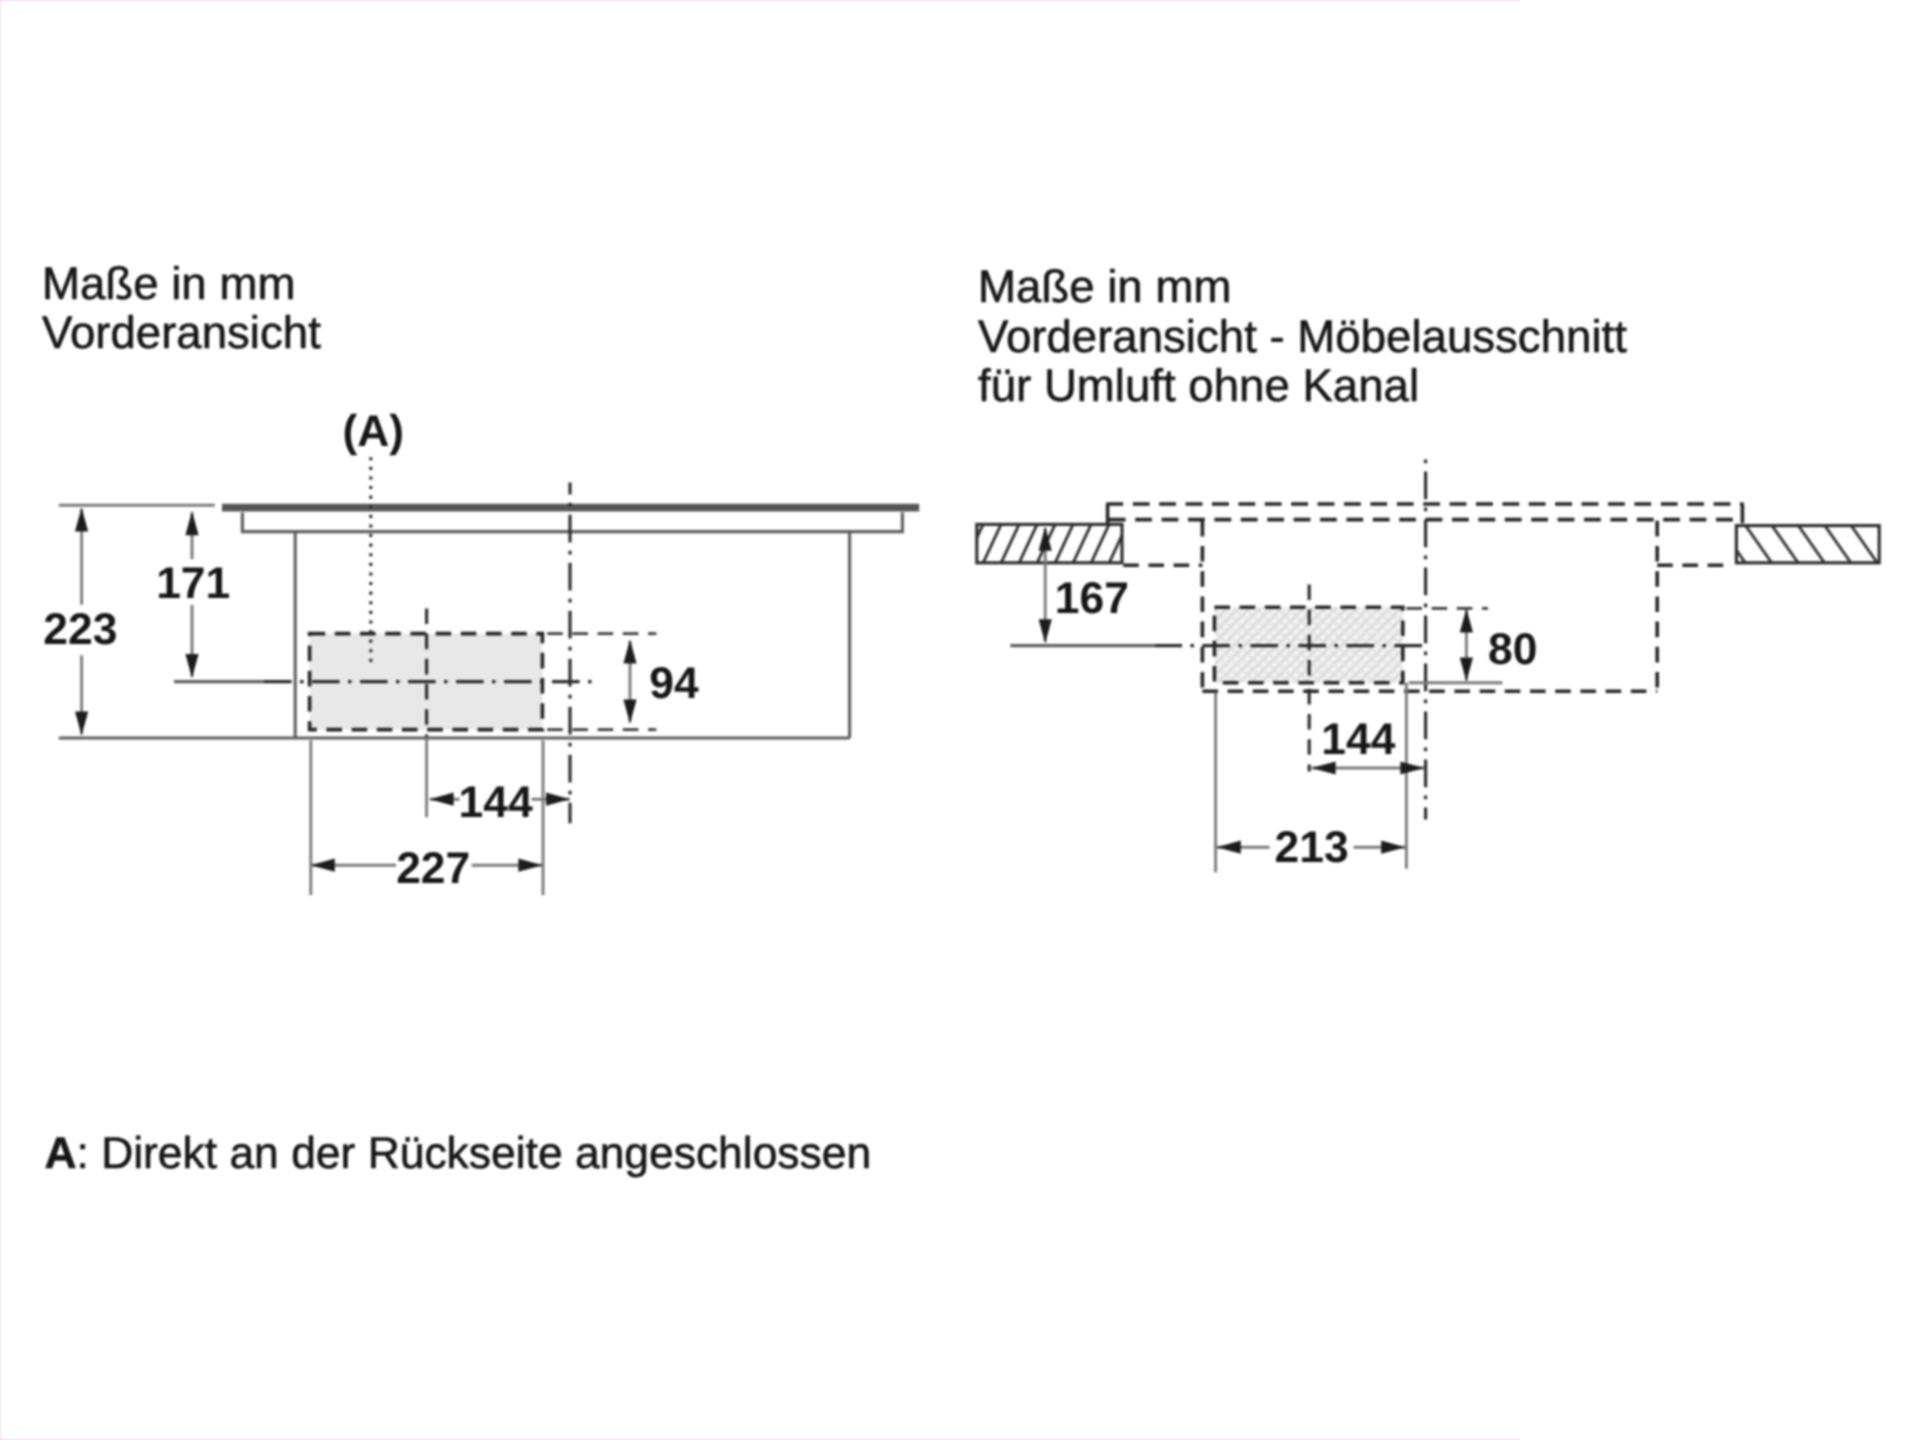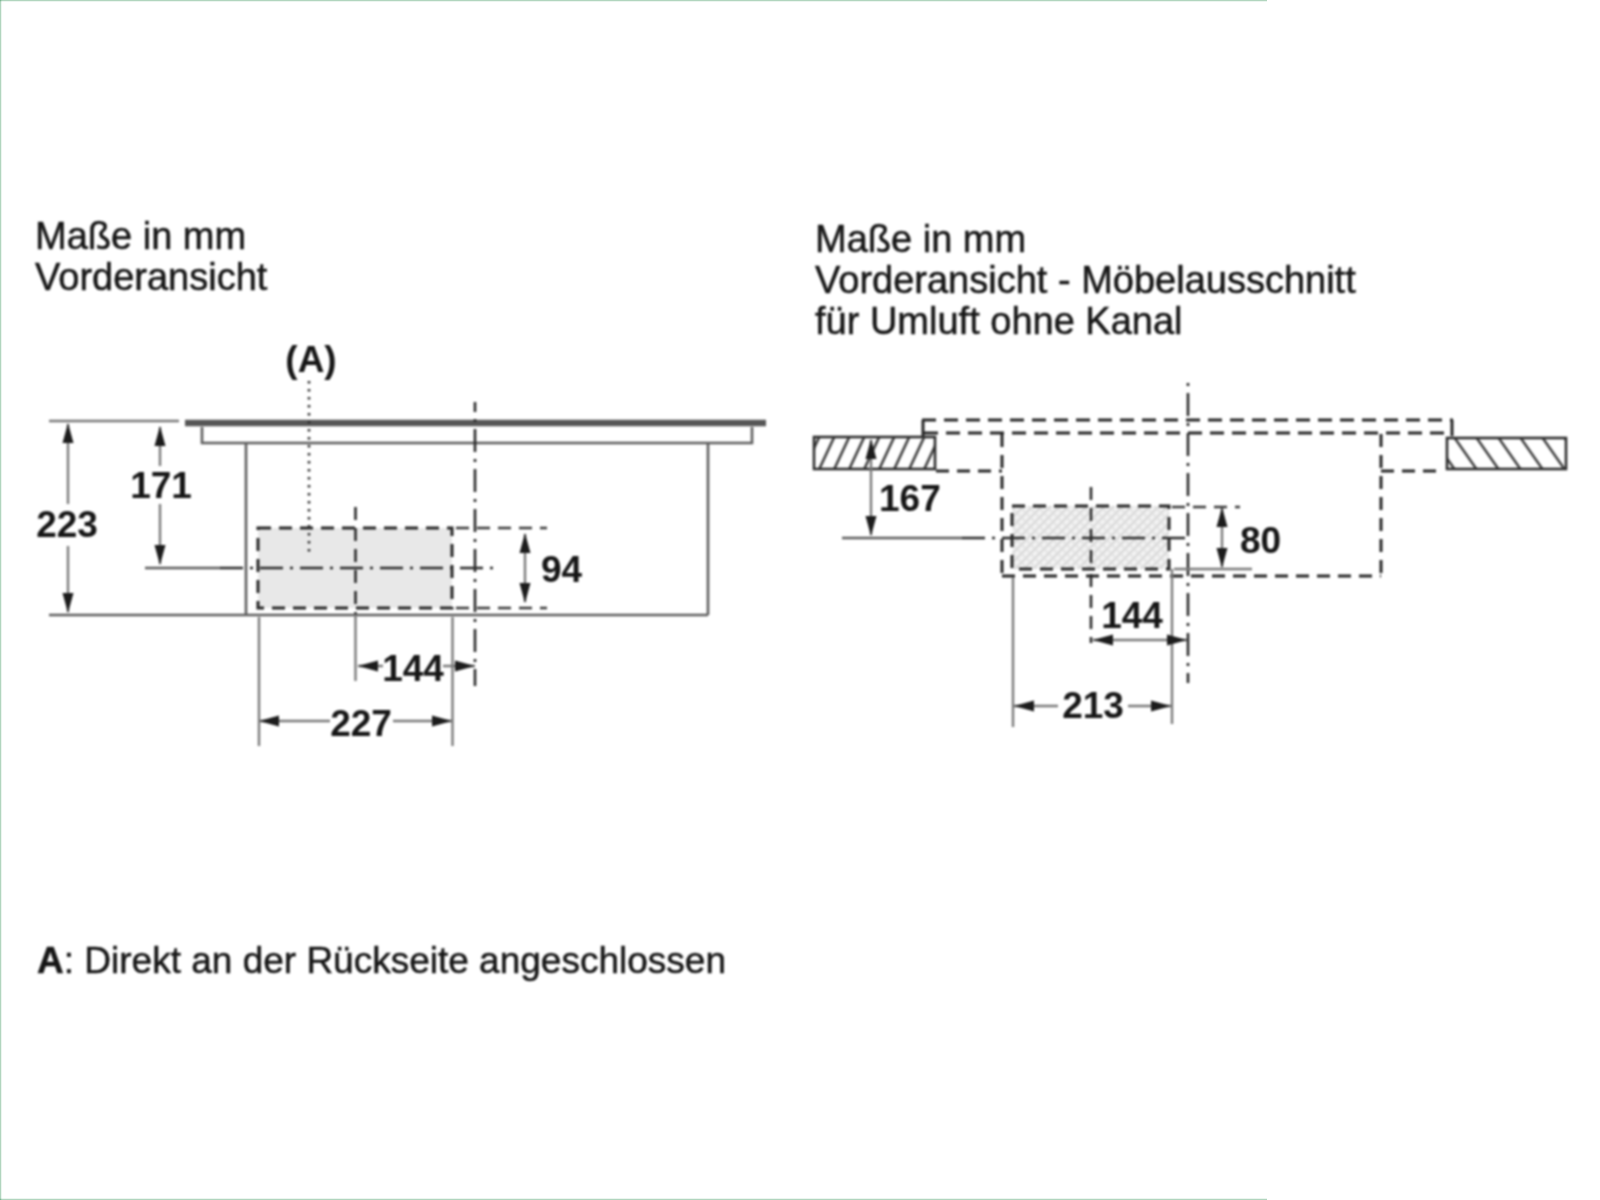--- a/index.html
+++ b/index.html
@@ -1,16 +1,16 @@
 <!DOCTYPE html>
 <html><head>
 <meta charset="utf-8">
 <style>
   html,body{margin:0;padding:0;background:#ffffff;}
-  .page{width:1267px;height:1200px;position:relative;background:#15803d;
+  .page{width:1267px;height:1200px;position:relative;background:#f0abfc;
         font-family:"Liberation Sans", sans-serif;}
   svg{position:absolute;top:0;left:0;filter:blur(0.9px);}
   text{font-family:"Liberation Sans", sans-serif;fill:#161616;}
   .hdr{stroke:#161616;stroke-width:0.5px;}
   .dim{font-weight:bold;}
 </style>
 </head>
 <body>
 <div class="page">
 <svg width="1600" height="1200" viewBox="0 0 1600 1200">

